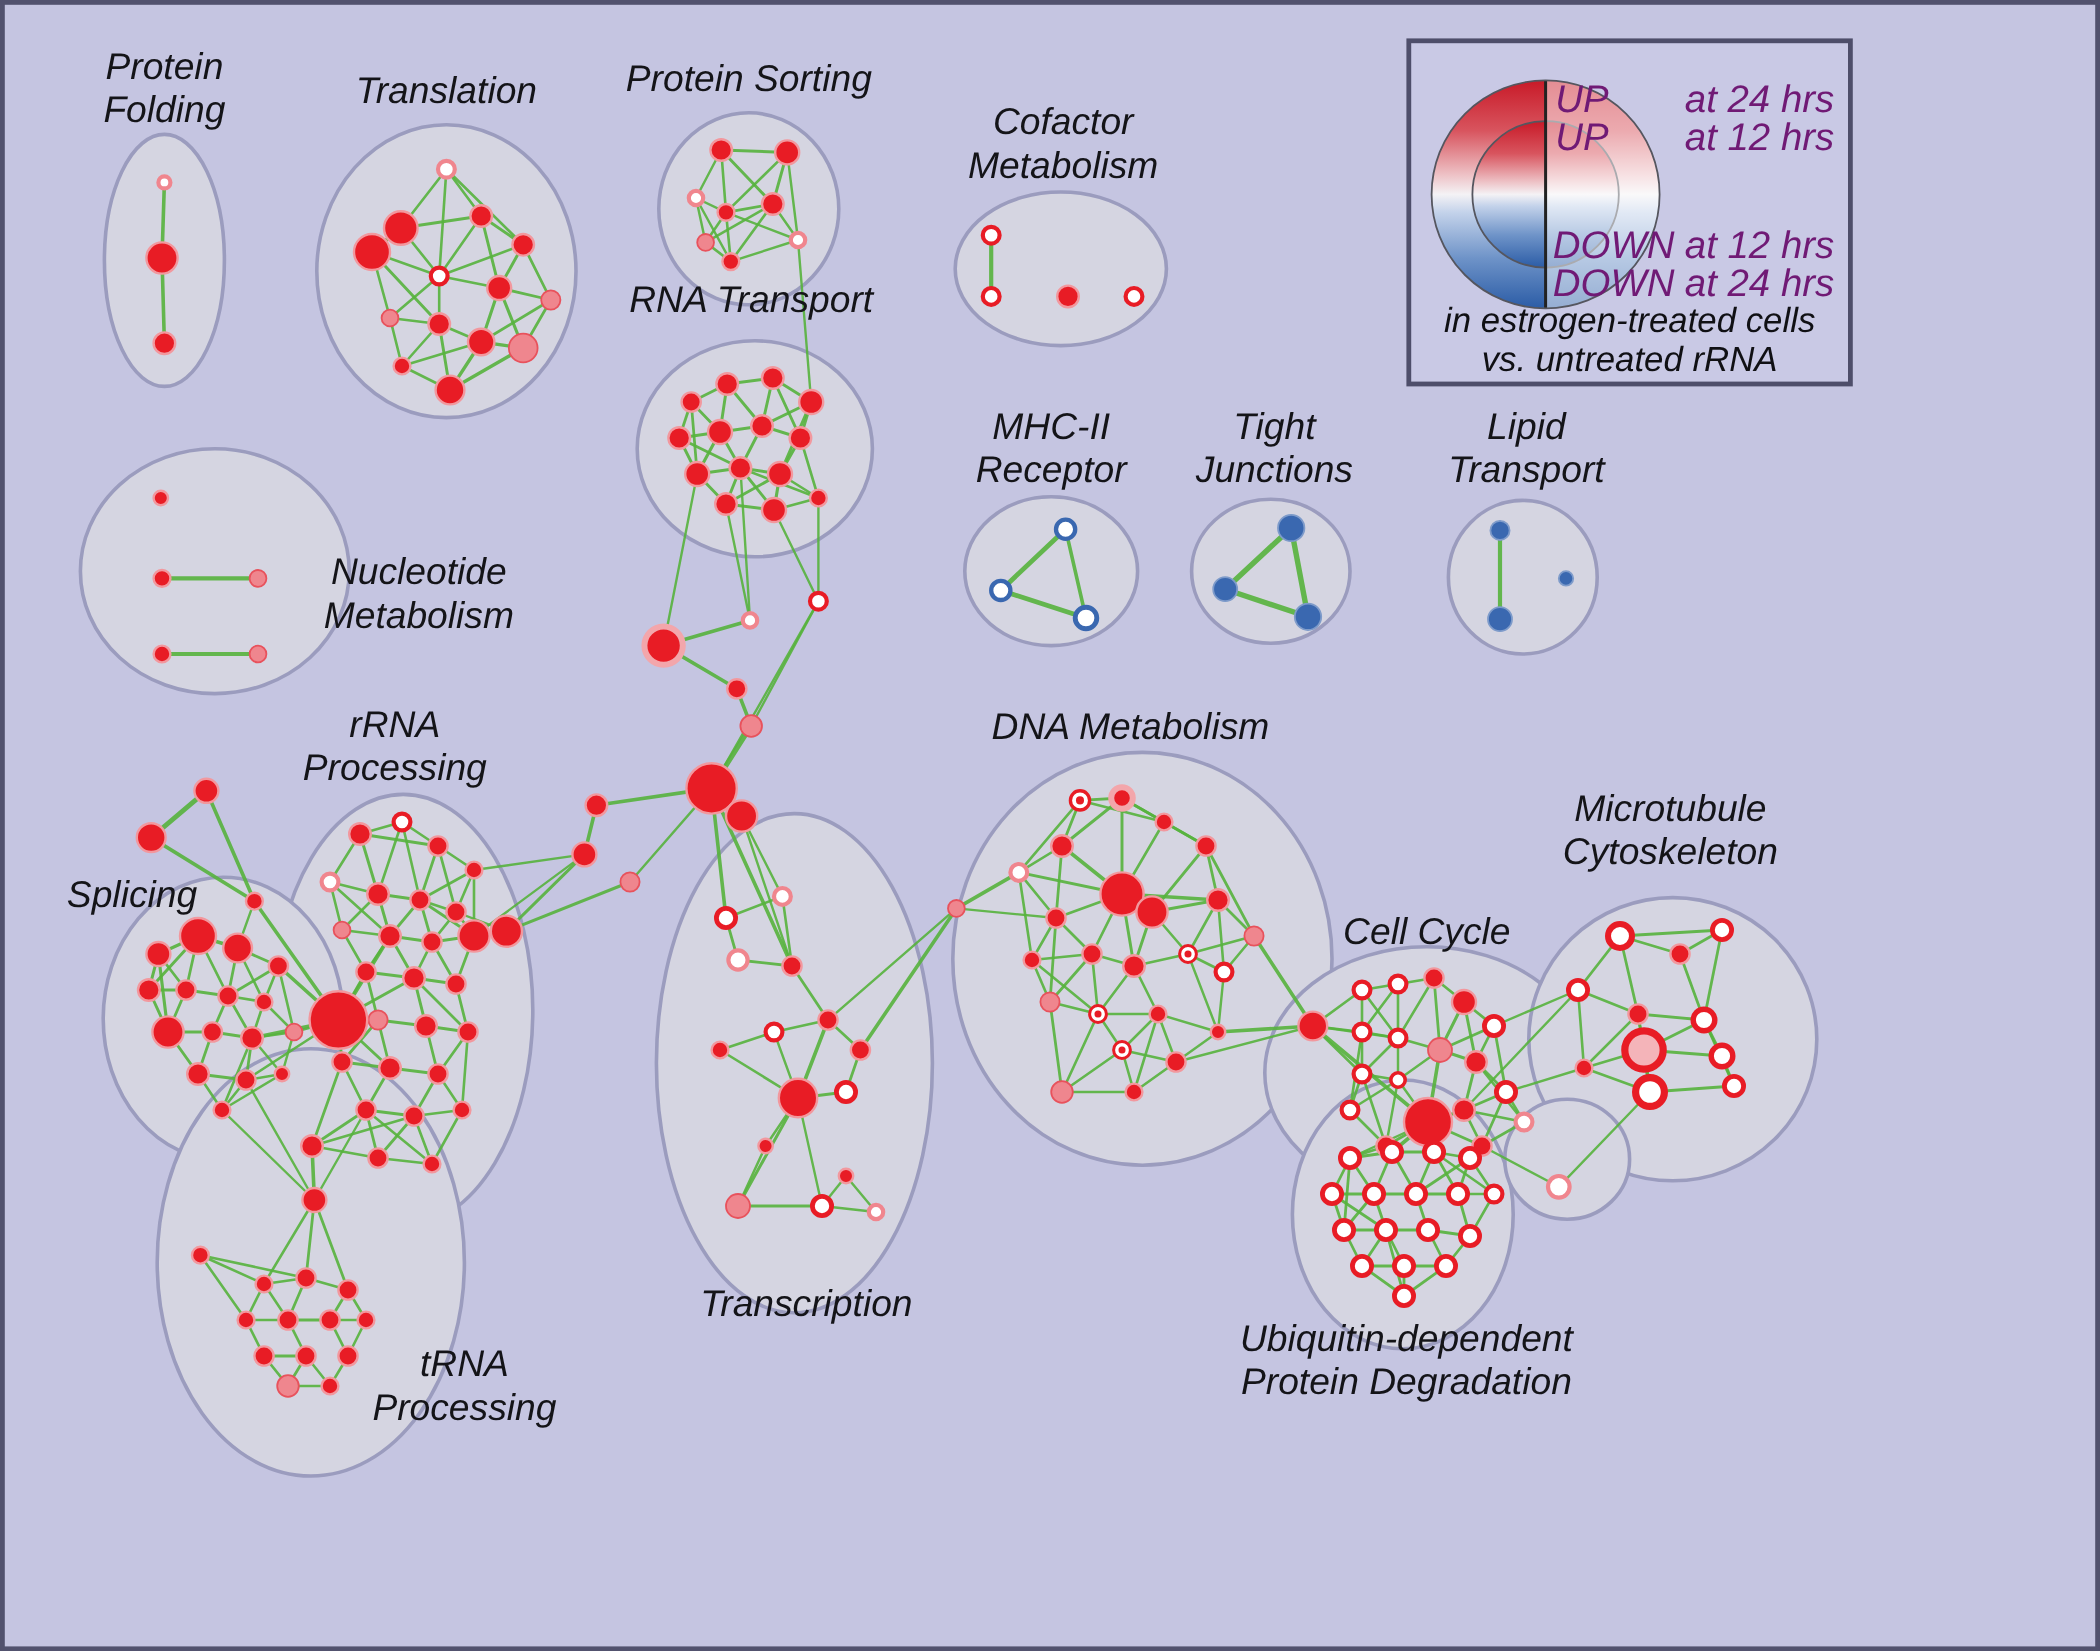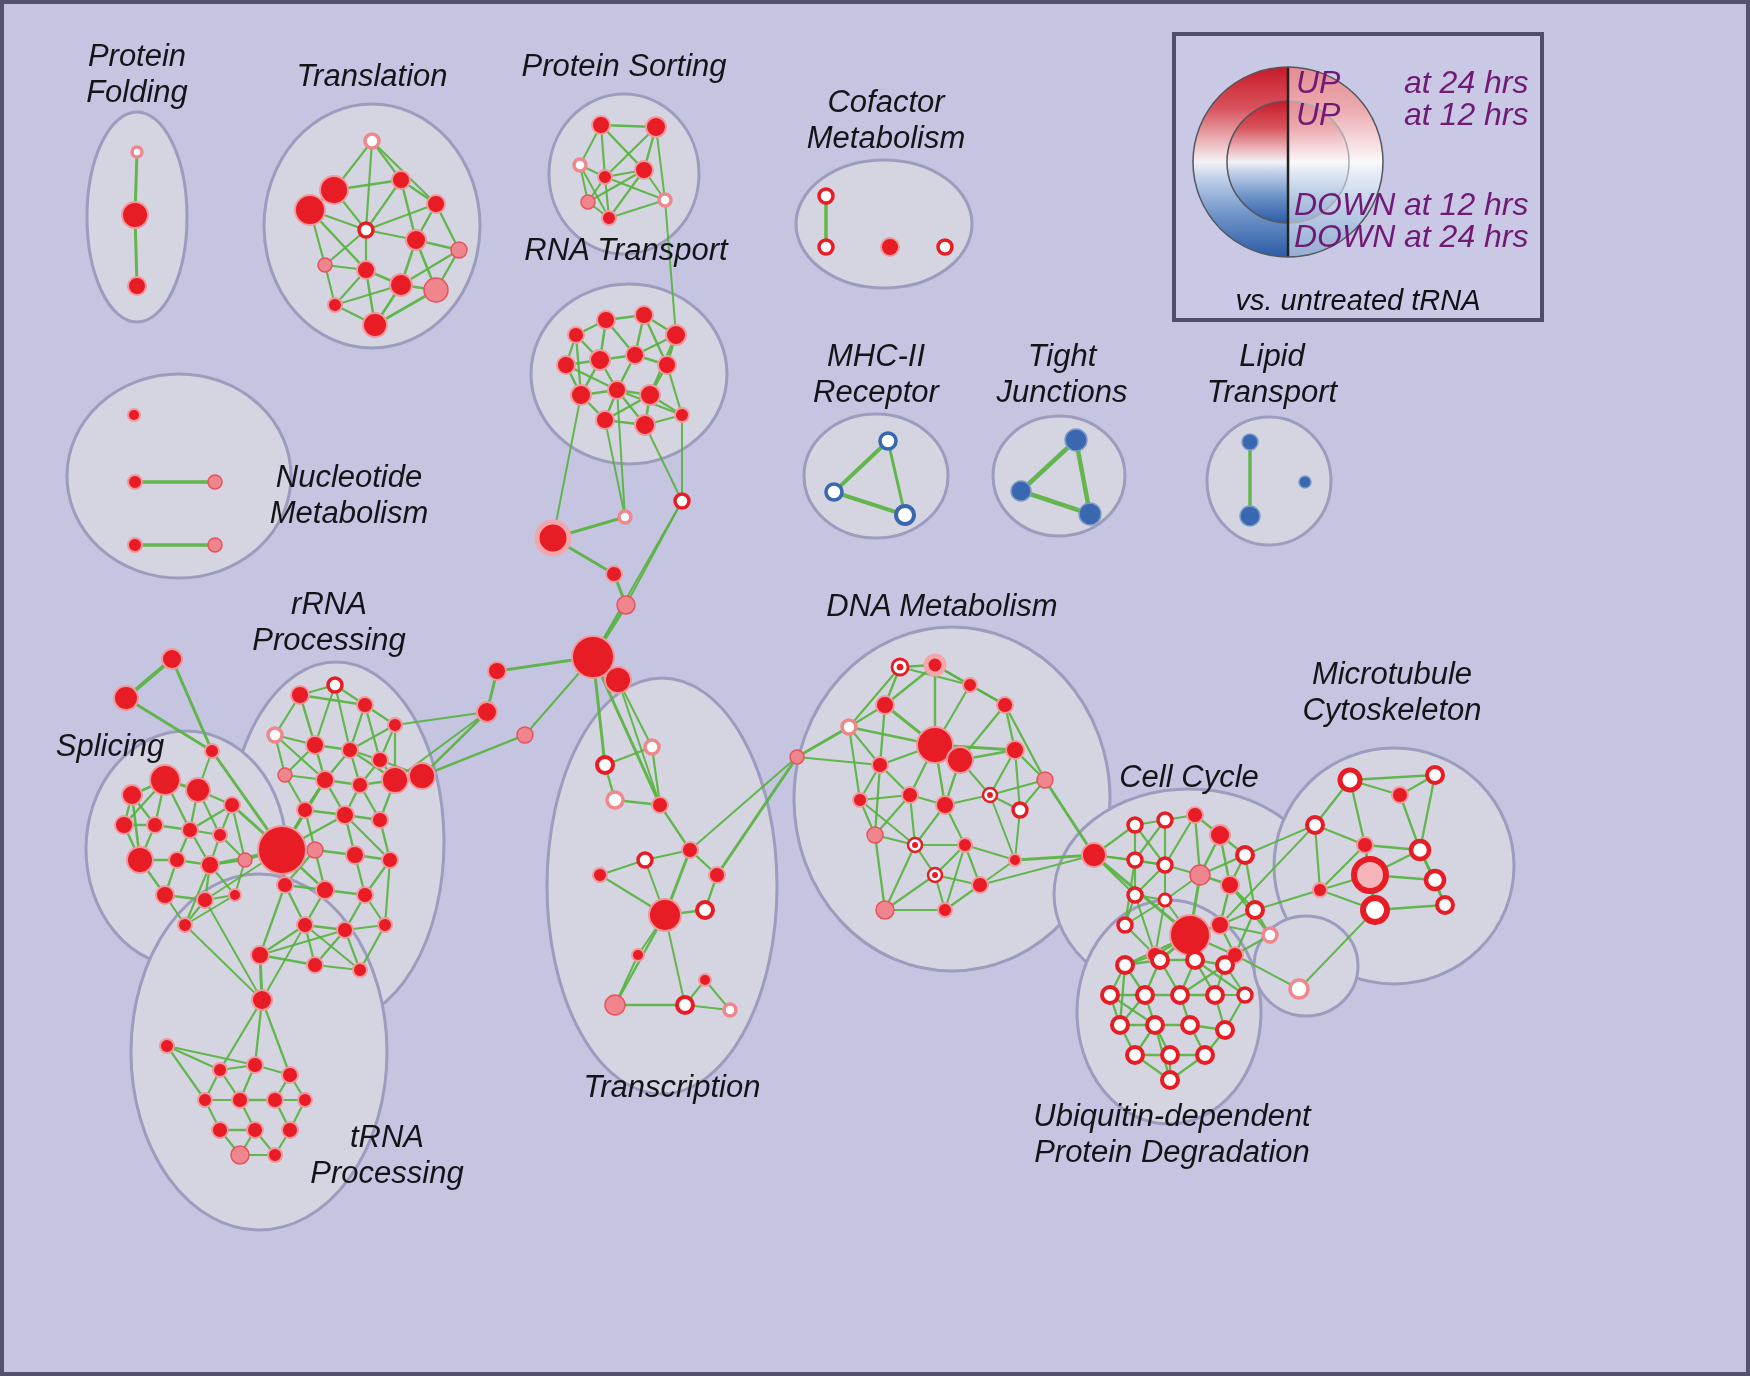--- a/index.html
+++ b/index.html
@@ -783,15 +783,16 @@
       <circle cx="106" cy="106" r="95" fill="none" stroke="#55565f" stroke-width="1.5"></circle>
     </svg>
     <span class="lg-text" style="left:120px;top:30px">UP</span>
     <span class="lg-text" style="left:228px;top:30px">at 24 hrs</span>
     <span class="lg-text" style="left:120px;top:62px">UP</span>
     <span class="lg-text" style="left:228px;top:62px">at 12 hrs</span>
     <span class="lg-text" style="left:118px;top:152px">DOWN</span>
     <span class="lg-text" style="left:228px;top:152px">at 12 hrs</span>
     <span class="lg-text" style="left:118px;top:184px">DOWN</span>
     <span class="lg-text" style="left:228px;top:184px">at 24 hrs</span>
-    <div class="lg-footer" style="top:248px">vs. untreated tRNA</div>
+    <div class="lg-footer" style="top:216px">in estrogen-treated cells</div>
+    <div class="lg-footer" style="top:248px">vs. untreated rRNA</div>
   </div>
 </div>
 
 </body></html>

